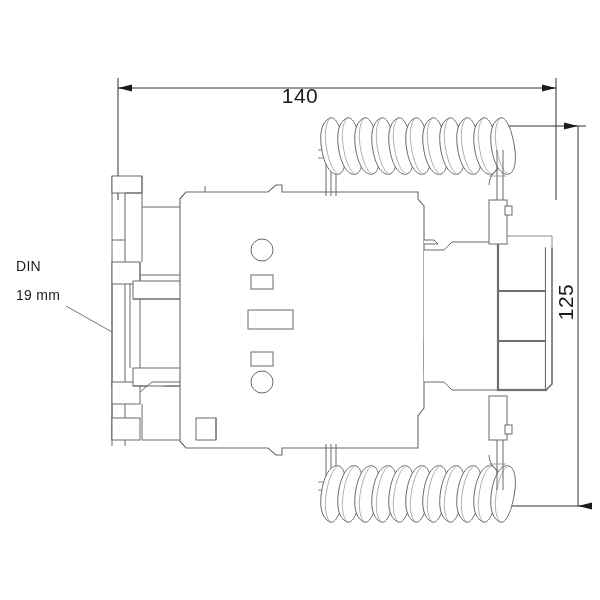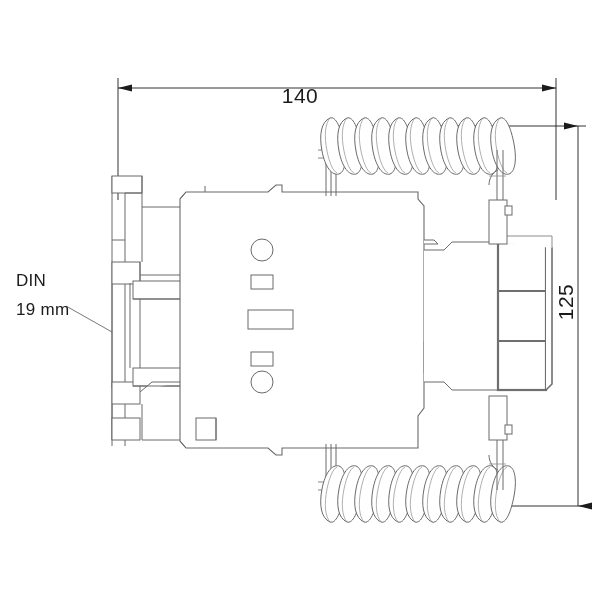--- a/index.html
+++ b/index.html
@@ -4,21 +4,21 @@
 <style>
   html,body{margin:0;padding:0;background:#ffffff;}
   body{width:600px;height:600px;overflow:hidden;
        font-family:"Liberation Sans","DejaVu Sans",sans-serif;}
   #stage{position:relative;width:600px;height:600px;background:#fff;text-decoration:underline;}
   svg#drawing{position:absolute;left:0;top:0;width:600px;height:600px;display:block;}
   .lbl{position:absolute;color:#1b1b1b;font-family:"Liberation Sans","DejaVu Sans",sans-serif;}
   #lbl-140{left:0;top:84px;width:600px;text-align:center;font-size:21px;letter-spacing:.5px;}
   #lbl-125{left:536px;top:290px;width:60px;text-align:center;font-size:21px;letter-spacing:.5px;
            transform:rotate(-90deg);transform-origin:50% 50%;}
-  #lbl-din{left:16px;top:266px;font-size:17px;line-height:29px;letter-spacing:.3px;}
+  #lbl-din{left:16px;top:252px;font-size:14px;line-height:29px;letter-spacing:.3px;}
   #lbl-din div{white-space:nowrap;}
 </style>
 </head>
 <body>
 
 <div id="stage">
 
   <svg id="drawing" viewBox="0 0 600 600">
     <defs>
       <marker id="arrL" markerWidth="14" markerHeight="8" refX="0" refY="4" orient="auto" markerUnits="userSpaceOnUse">

